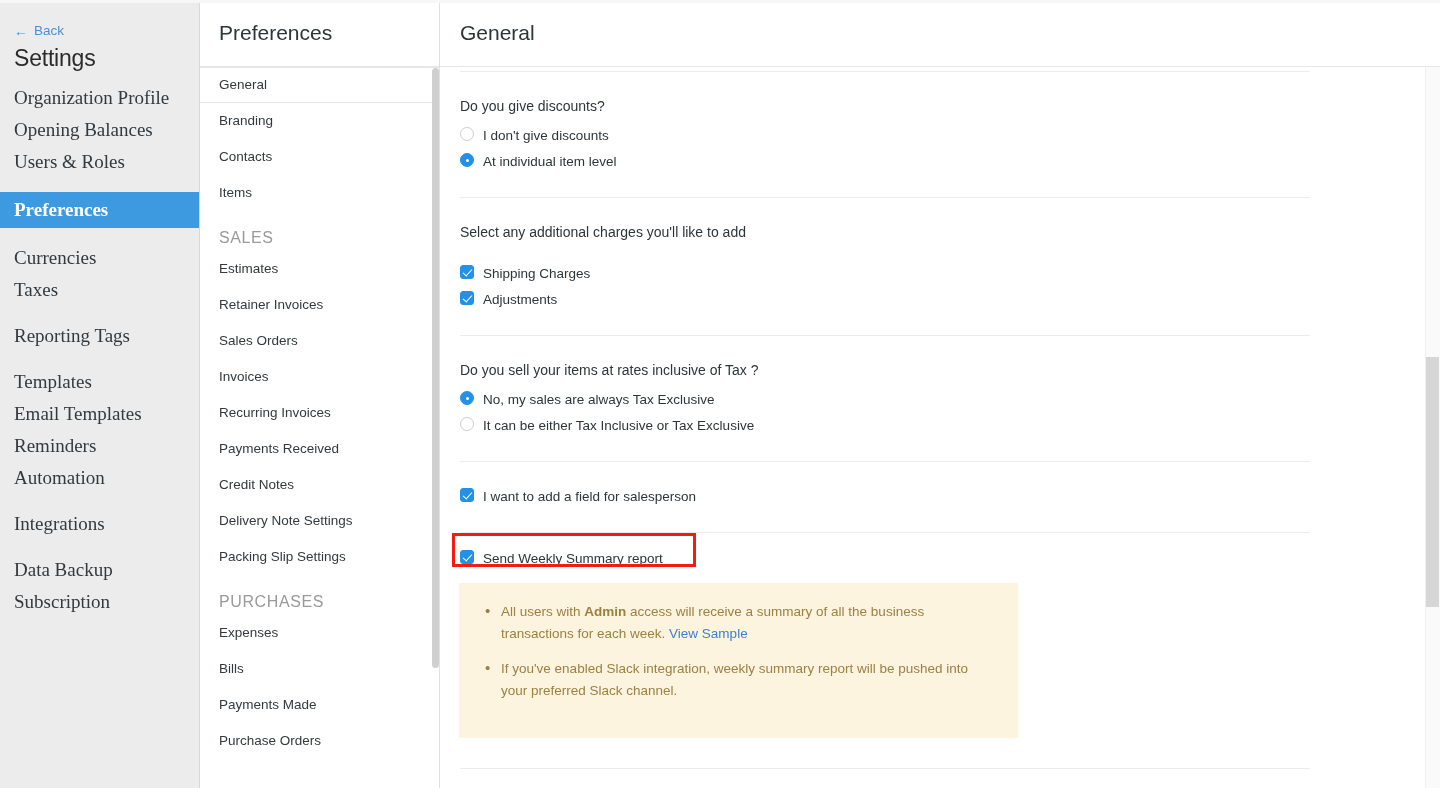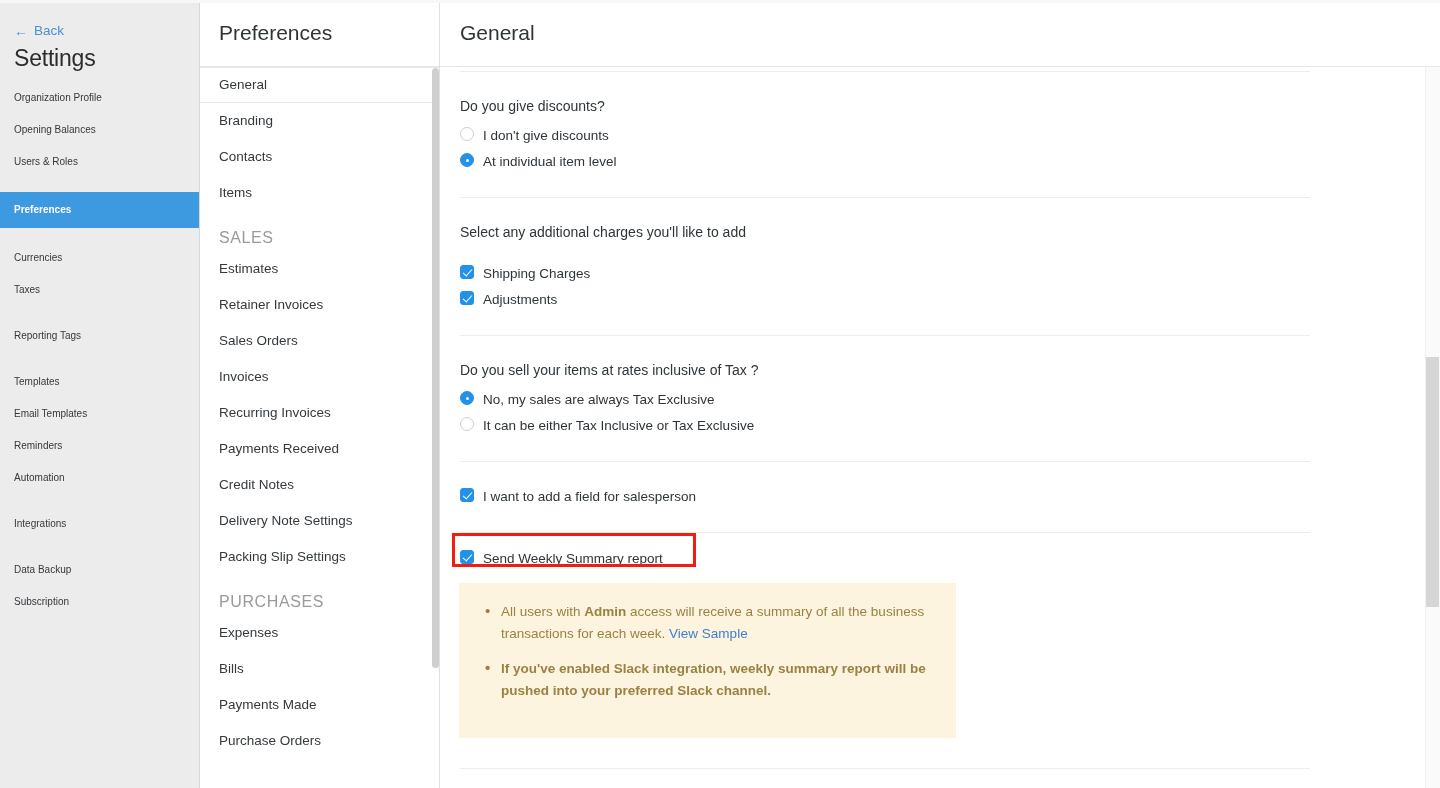--- a/index.html
+++ b/index.html
@@ -25,24 +25,25 @@
     color: #4b8fd4; font-size: 13.5px;
     padding: 23px 0 0 14px;
     cursor: pointer;
   }
   .back-arrow { font-size: 14px; line-height: 1; display: inline-block; }
   .settings-title {
     font-size: 23px; color: #2b2b2b; font-weight: 400;
     padding: 7px 0 10px 14px; letter-spacing: -0.2px;
   }
   .nav-item {
-    font-size: 10px; color: #34393d;
+    font-size: 19px; color: #34393d;
     padding: 8px 0 8px 14px;
     line-height: 16px;
     cursor: pointer;
+    font-family: Liberation Serif, serif;
   }
   .nav-item.active {
     background: #3d9ae0; color: #ffffff; font-weight: 600;
     padding-top: 10px; padding-bottom: 10px;
   }
   .nav-gap { height: 14px; }
 
   
   .prefcol {
     width: 240px; flex: 0 0 240px;
@@ -152,33 +153,33 @@
     width: 244px; height: 34px;
     border: 3px solid #f21c10;
     background: transparent;
     pointer-events: none;
   }
   .weekly-wrap { position: relative; padding-top: 8px; }
 
   
   .callout {
     margin: 6px 0 0 19px;
-    width: 497px;
+    width: 559px;
     background: #fdf4df;
     padding: 18px 24px 18px 22px;
   }
   .callout ul { list-style: none; }
   .callout li {
     position: relative;
     padding-left: 20px;
     font-size: 13.5px; line-height: 22px;
     color: #9a8243;
     margin-bottom: 13px;
   }
-  .callout li:last-child { margin-bottom: 18px; font-weight: bold; }
+  .callout li:last-child { margin-bottom: 18px; }
   .callout li::before {
     content: "•"; position: absolute; left: 4px; top: -1px;
     color: #9a8243; font-size: 15px;
   }
   .callout b { font-weight: 700; color: #9a8243; }
   .callout a { color: #3f7fd0; text-decoration: none; cursor: pointer; }
 
   .bottom-hr {
     height: 1px; background: #ececec;
     margin-left: 20px; width: 850px;

